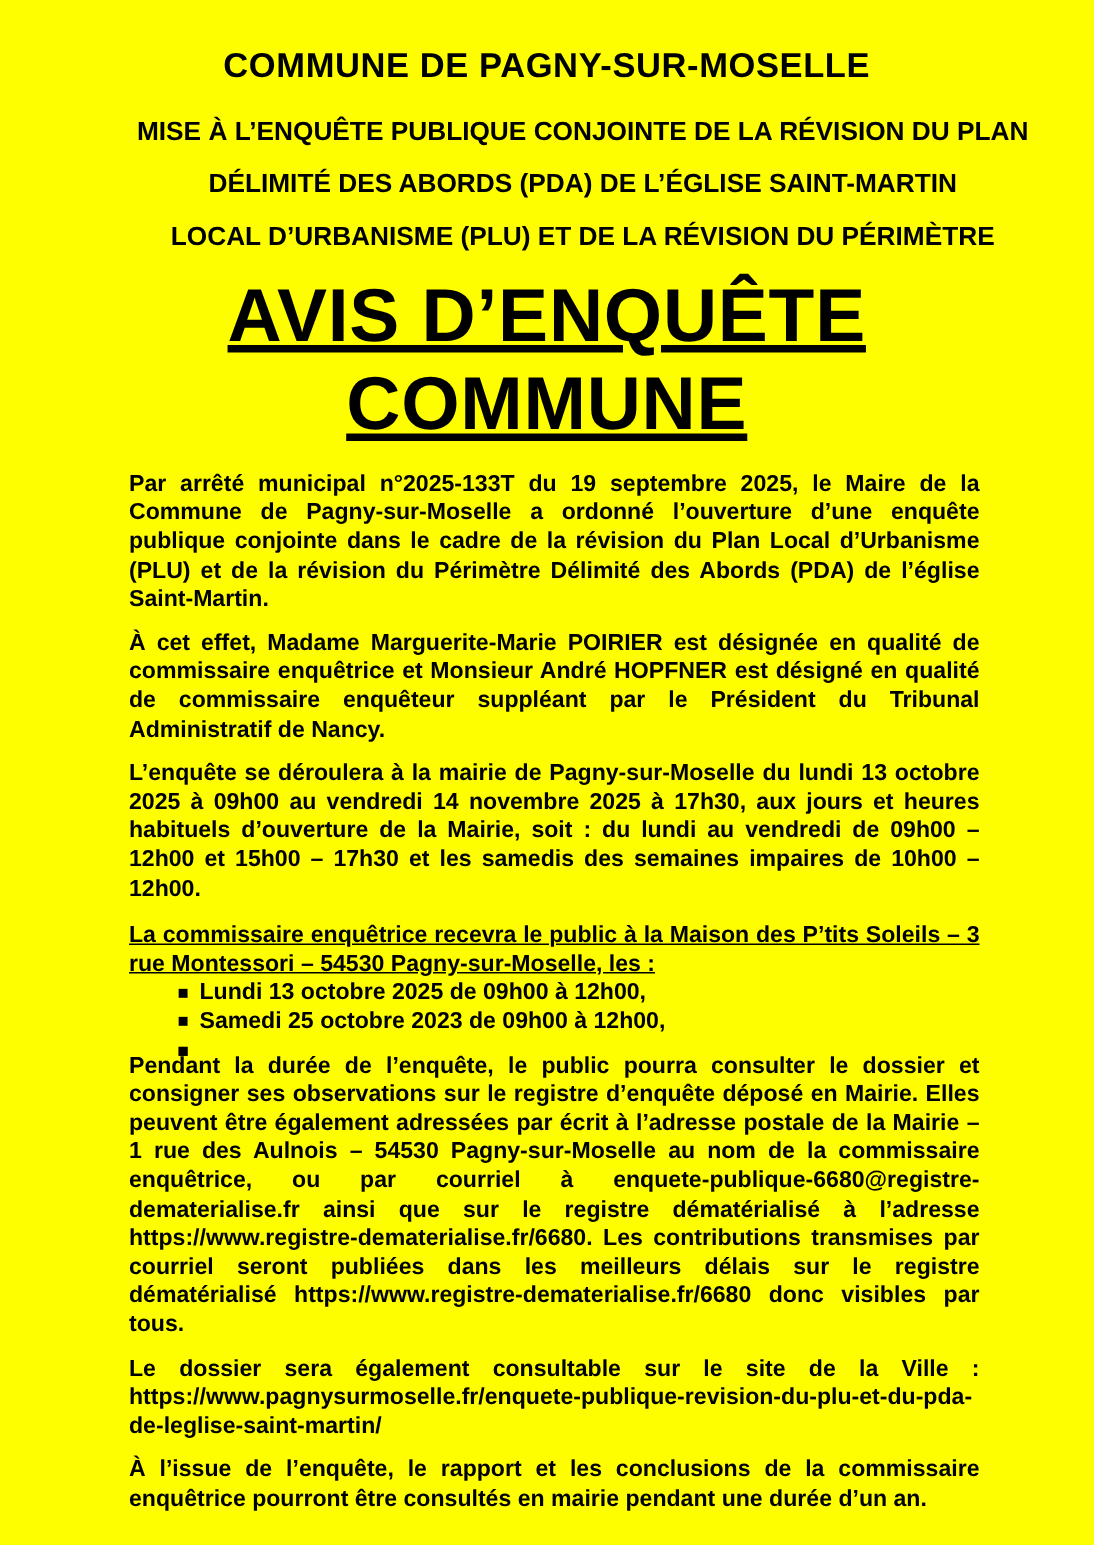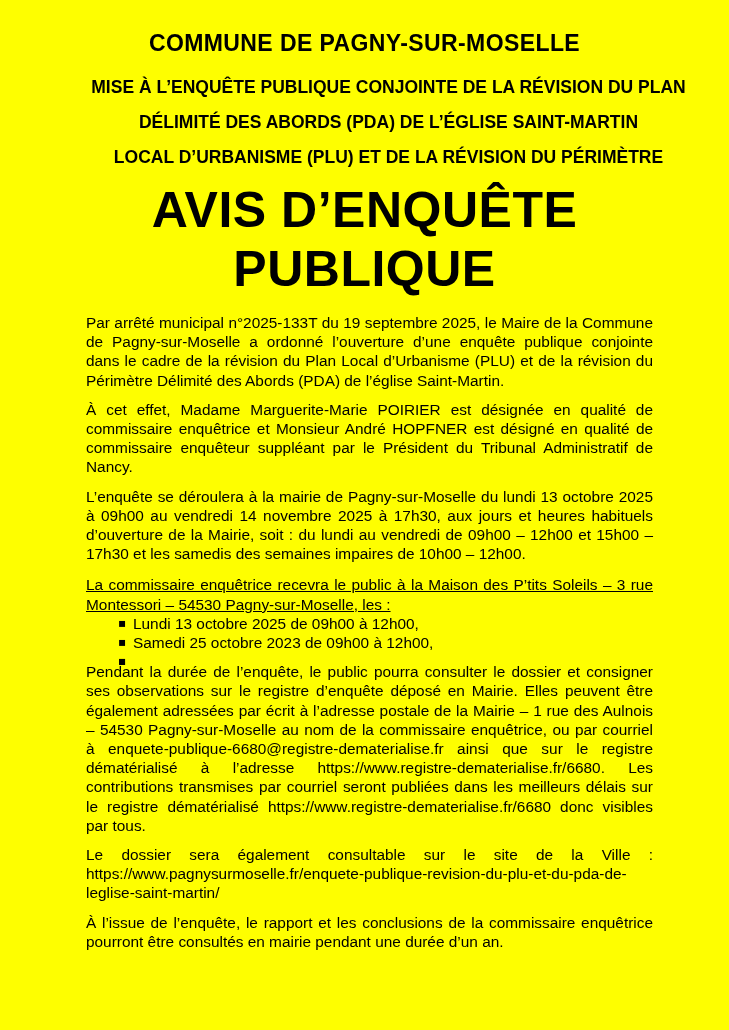--- a/index.html
+++ b/index.html
@@ -41,26 +41,28 @@
     white-space: nowrap;
     padding-left: 48px;
   }
   .main-title {
     margin-top: 6px;
     font-size: 50px;
     line-height: 59px;
     font-weight: bold;
     text-align: center;
     letter-spacing: 0.5px;
+    text-decoration: underline;
   }
   .content {
     margin: 14px 76px 0 86px;
     font-size: 15.4px;
     line-height: 19.2px;
     text-align: justify;
+    font-weight: bold;
   }
   .content p {
     margin: 0 0 10px;
   }
   .content p.reception-heading {
     margin-bottom: 0;
     margin-top: 12px;
   }
   .underlined {
     text-decoration: underline;
@@ -92,21 +94,21 @@
   <h1 class="commune-title">COMMUNE DE PAGNY-SUR-MOSELLE</h1>
 
   <div class="subtitle">
     <div class="subtitle-line">MISE À L’ENQUÊTE PUBLIQUE CONJOINTE DE LA RÉVISION DU PLAN</div>
     <div class="subtitle-line">DÉLIMITÉ DES ABORDS (PDA) DE L’ÉGLISE SAINT-MARTIN</div>
     <div class="subtitle-line">LOCAL D’URBANISME (PLU) ET DE LA RÉVISION DU PÉRIMÈTRE</div>
   </div>
 
   <div class="main-title">
     <div>AVIS D’ENQUÊTE</div>
-    <div>PUBLIQUE</div>
+    <div>COMMUNE</div>
   </div>
 
   <main class="content">
 
     <p>Par arrêté municipal n°2025-133T du 19 septembre 2025, le Maire de la Commune de Pagny-sur-Moselle a ordonné l’ouverture d’une enquête publique conjointe dans le cadre de la révision du Plan Local d’Urbanisme (PLU) et de la révision du Périmètre Délimité des Abords (PDA) de l’église Saint-Martin.</p>
 
     <p>À cet effet, Madame Marguerite-Marie POIRIER est désignée en qualité de commissaire enquêtrice et Monsieur André HOPFNER est désigné en qualité de commissaire enquêteur suppléant par le Président du Tribunal Administratif de Nancy.</p>
 
     <p>L’enquête se déroulera à la mairie de&nbsp;Pagny-sur-Moselle du lundi 13 octobre 2025 à 09h00 au vendredi 14 novembre 2025 à 17h30, aux jours et heures habituels d’ouverture de la Mairie, soit&nbsp;: du lundi au vendredi de 09h00 – 12h00 et 15h00 – 17h30 et les samedis des semaines impaires de 10h00 – 12h00.</p>
 

